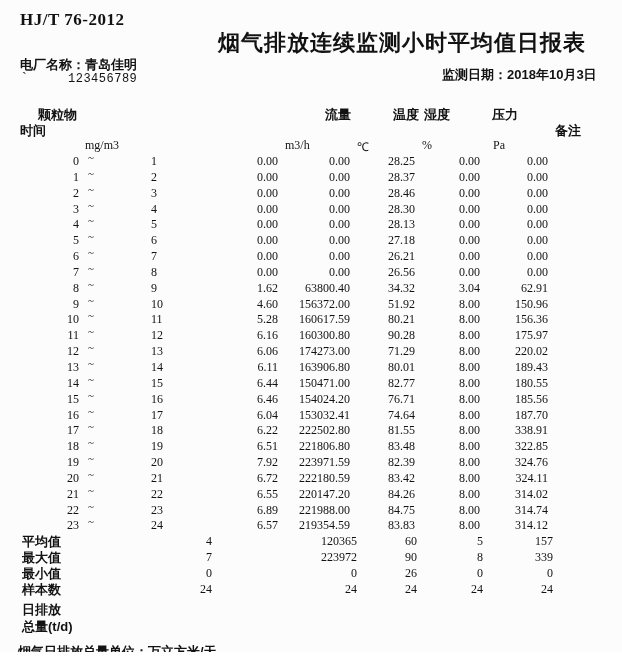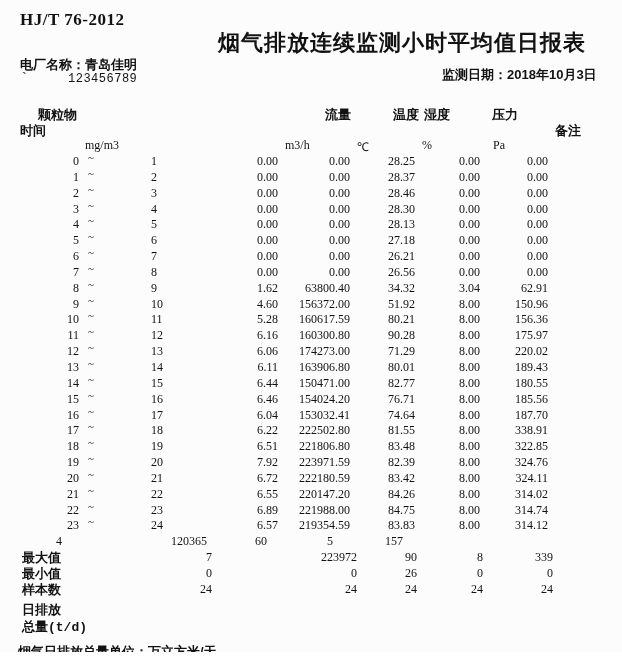--- a/index.html
+++ b/index.html
@@ -51,21 +51,21 @@
   .c-remark{flex:1;}
   
   .s-label{width:150px;text-align:left;padding-left:22px;box-sizing:border-box;
            font-family:"Liberation Sans",sans-serif;font-weight:bold;font-size:13px;}
   .s-v1{width:62px;text-align:right;}
   .s-v2{width:145px;text-align:right;}
   .s-v3{width:60px;text-align:right;}
   .s-v4{width:66px;text-align:right;}
   .s-v5{width:70px;text-align:right;}
   .daily1{left:22px;top:601px;font-size:13px;font-weight:bold;}
-  .daily2{left:22px;top:618px;font-size:13px;font-weight:bold;font-family:Liberation Mono, monospace;}
+  .daily2{left:22px;top:618px;font-size:13px;font-weight:bold;}
   .footnote{left:18px;top:643px;font-size:13px;font-weight:bold;}
 </style>
 </head>
 <body>
 
 <div class="page">
 
   <div class="abs std">HJ/T 76-2012</div>
   <div class="abs plant-line"><span>电厂名称：</span><span>青岛佳明</span></div>
 
@@ -351,20 +351,21 @@
         <span class="cell c-pm">6.57</span>
         <span class="cell c-flow">219354.59</span>
         <span class="cell c-temp">83.83</span>
         <span class="cell c-hum">8.00</span>
         <span class="cell c-press">314.12</span>
         <span class="cell c-remark"></span>
       </div>
     </div>
   <div class="summary-area" id="summary-rows">
       <div class="row">
+        <span class="cell s-label">平均值</span>
         <span class="cell s-v1">4</span>
         <span class="cell s-v2">120365</span>
         <span class="cell s-v3">60</span>
         <span class="cell s-v4">5</span>
         <span class="cell s-v5">157</span>
       </div>
       <div class="row">
         <span class="cell s-label">最大值</span>
         <span class="cell s-v1">7</span>
         <span class="cell s-v2">223972</span>

